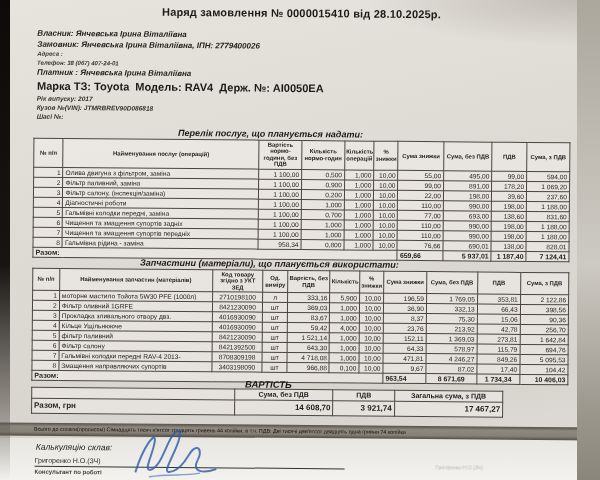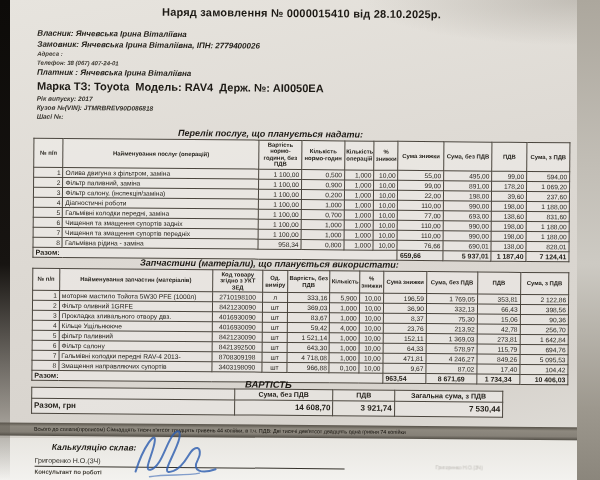--- a/index.html
+++ b/index.html
@@ -32,21 +32,21 @@
   .t-services td:nth-child(2),.t-parts td:nth-child(2){text-align:left}
   .t-parts td:nth-child(3),.t-parts td:nth-child(4){text-align:center}
   .total-row td{font-weight:bold;font-size:6.9px;height:10px}
   .total-row .tl{text-align:left !important;font-size:7.2px}
   .t-cost{left:33px;top:389px;width:472px}
   .t-cost th{font-size:7px;line-height:8px;height:10px}
   .t-cost td{font-weight:bold;font-size:8px;height:14px;line-height:14px;}
   .t-cost .row-label{text-align:left;vertical-align:bottom}
   .band{position:absolute;left:0;top:425px;width:600px;height:13px;background:linear-gradient(#575249,#8e897f 28%,#868178 72%,#514d45)}
   .band-text{font-size:5.4px;line-height:13px;color:#14110c;padding-left:36px;white-space:nowrap;overflow:hidden}
-  .calc-label{position:absolute;left:54px;top:444px;font-size:8.5px;font-weight:bold;font-style:italic;color:#211e18}
+  .calc-label{position:absolute;left:38px;top:444px;font-size:8.5px;font-weight:normal;font-style:italic;color:#211e18}
   .calc-name{position:absolute;left:37px;top:459px;width:310px;font-size:7px;color:#2c2922;border-bottom:1.5px solid #35322b;padding-bottom:2px}
   .calc-role{position:absolute;left:37px;top:471px;font-size:6px;font-weight:bold;color:#46423a}
   .ghost{position:absolute;left:438px;top:463px;font-size:5px;color:rgba(72,66,57,.33);filter:blur(.3px)}
   .sig{position:absolute;left:122px;top:427px;width:150px;height:53px}
 </style>
 </head>
 <body>
 
 <div class="stage">
   <div class="shade-tr"></div>
@@ -365,21 +365,21 @@
           <th>Сума, без ПДВ</th>
           <th>ПДВ</th>
           <th>Загальна сума, з ПДВ</th>
         </tr>
       </thead>
       <tbody>
         <tr>
           <td class="row-label">Разом, грн</td>
           <td>14 608,70</td>
           <td>3 921,74</td>
-          <td>7 530,44</td>
+          <td>17 467,27</td>
         </tr>
       </tbody>
     </table>
 
     <div class="band">
       <div class="band-text">Всього до сплати(прописом) Сімнадцять тисяч п'ятсот тридцять гривень 44 копійки, в т.ч. ПДВ: Дві тисячі дев'ятсот двадцять одна гривня 74 копійки</div>
     </div>
 
     <div class="calc-label">Калькуляцію склав:</div>
     <div class="calc-name">Григоренко Н.О.(ЗЧ)</div>

